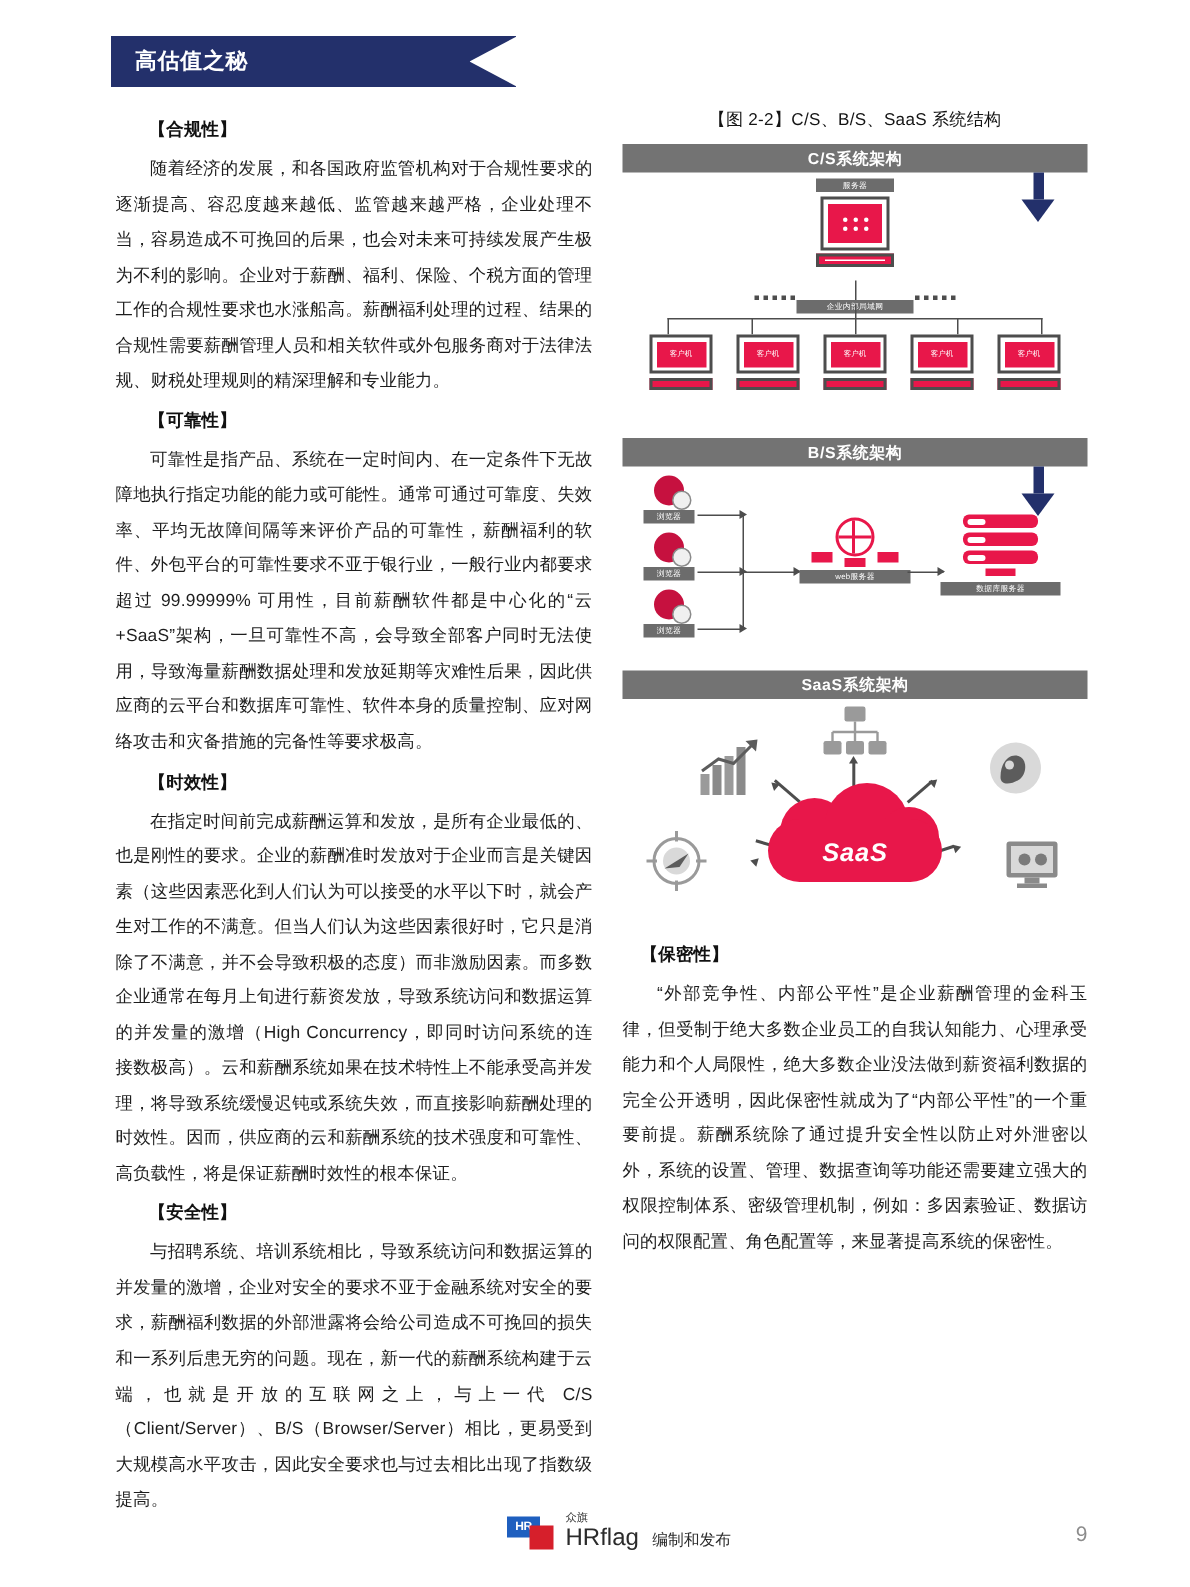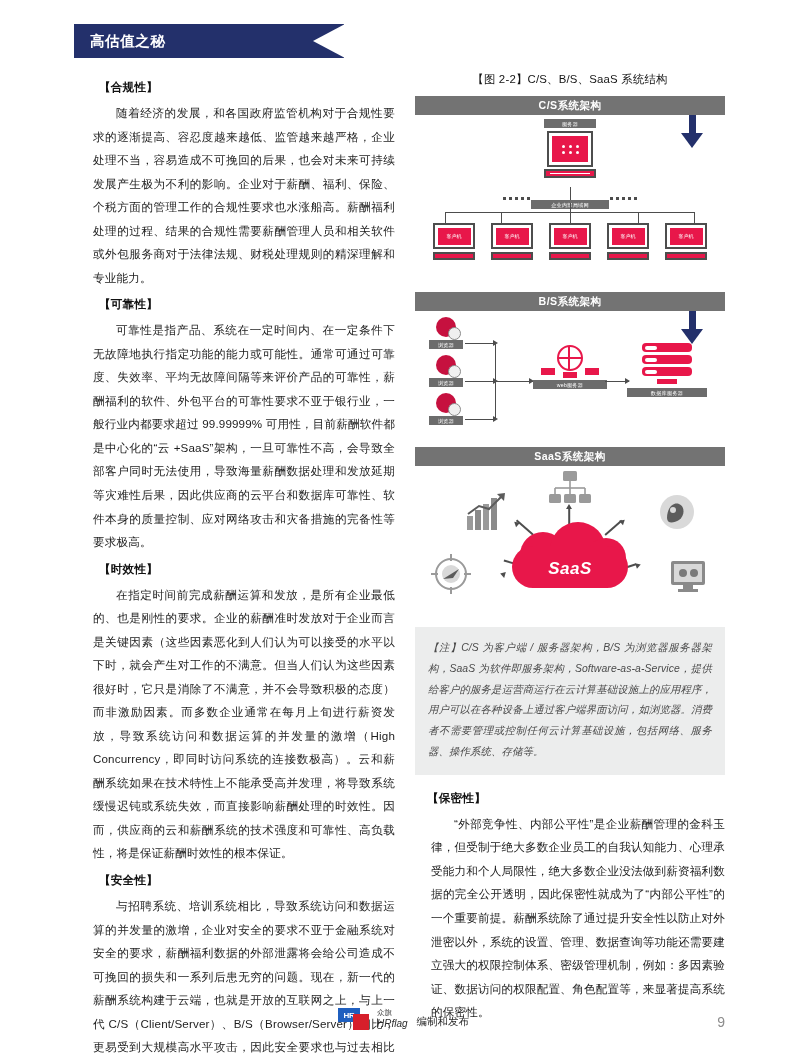--- a/index.html
+++ b/index.html
@@ -73,21 +73,21 @@
     line-height: 1.9;
     letter-spacing: 0.2px;
   }
   .para {
     font-size: 11.6px;
     line-height: 2.03;
     text-align: justify;
     text-justify: inter-ideograph;
     text-indent: 23px;
     color: #1d1d1d;
-    margin: 0 0 1px 16px;
+    margin: 0 0 1px 0;
     letter-spacing: 0.15px;
   }
 
   
   .fig-caption {
     font-size: 11.4px;
     text-align: center;
     color: #141414;
     margin-bottom: 9px;
     letter-spacing: 0.2px;
@@ -425,21 +425,21 @@
     letter-spacing: -0.3px;
   }
   .logo-red {
     position: absolute;
     left: 15px; top: 6px;
     width: 16px; height: 16px;
     background: #d61f2b;
   }
   .logo-text { margin-left: 3px; line-height: 1.15; }
   .logo-cn { font-size: 7.5px; color: #3a3a3a; }
-  .logo-en { font-size: 10px; color: #2b2b2b; font-style: italic; }
+  .logo-en { font-size: 16px; color: #2b2b2b; }
   .footer-note {
     margin-left: 9px;
     font-size: 10.5px;
     color: #2b2b2b;
     align-self: flex-end;
     padding-bottom: 1px;
   }
   .page-num {
     position: absolute;
     right: 68px;
@@ -708,23 +708,20 @@
           <div class="cloud-b1"></div>
           <div class="cloud-b2"></div>
           <div class="cloud-b3"></div>
           <div class="cloud-body"></div>
           <div class="cloud-label">SaaS</div>
         </div>
       </div>
     </div>
   </div>
 
-  <div class="note-box">
-    <p class="note-text">【注】C/S 为客户端 / 服务器架构，B/S 为浏览器服务器架构，SaaS 为软件即服务架构，Software-as-a-Service，提供给客户的服务是运营商运行在云计算基础设施上的应用程序，用户可以在各种设备上通过客户端界面访问，如浏览器。消费者不需要管理或控制任何云计算基础设施，包括网络、服务器、操作系统、存储等。</p>
-  </div>
 
   <div style="margin-top:12px;">
     <div class="sec-head" style="margin-left:12px;">【保密性】</div>
     <p class="para">“外部竞争性、内部公平性”是企业薪酬管理的金科玉律，但受制于绝大多数企业员工的自我认知能力、心理承受能力和个人局限性，绝大多数企业没法做到薪资福利数据的完全公开透明，因此保密性就成为了“内部公平性”的一个重要前提。薪酬系统除了通过提升安全性以防止对外泄密以外，系统的设置、管理、数据查询等功能还需要建立强大的权限控制体系、密级管理机制，例如：多因素验证、数据访问的权限配置、角色配置等，来显著提高系统的保密性。</p>
   </div>
 </div>
 
 <div class="footer">
   <div class="logo-group">
     <div class="logo-mark">

